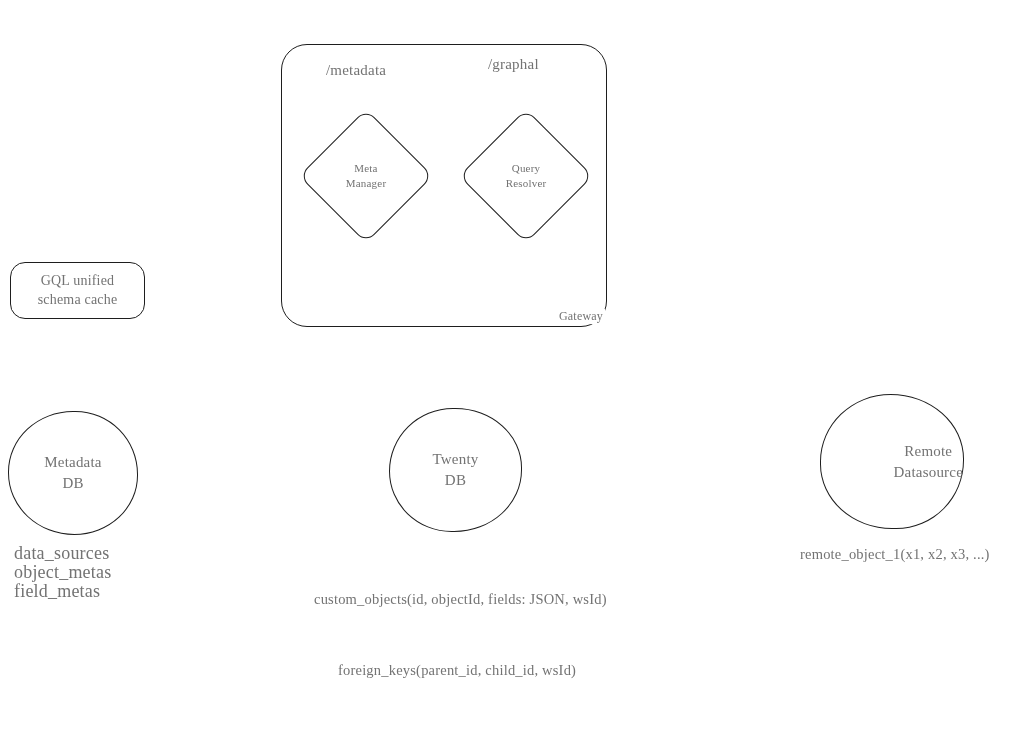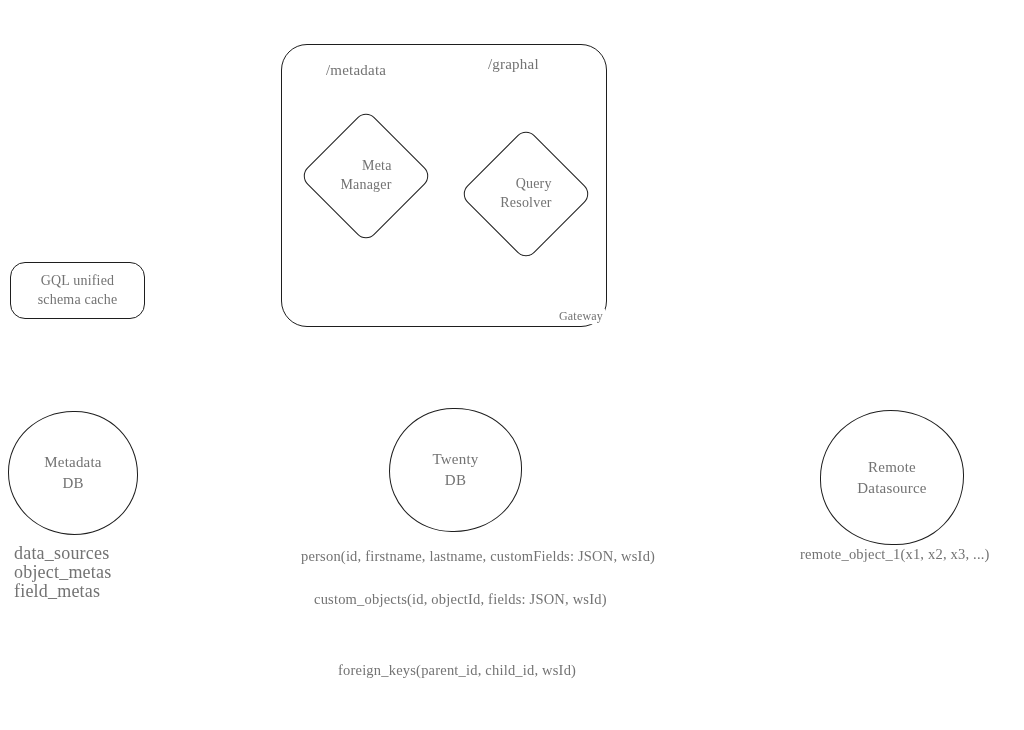--- a/index.html
+++ b/index.html
@@ -40,36 +40,36 @@
     white-space: nowrap;
     background: #ffffff;
     padding: 0 2px;
   }
   
   .diamond {
     position: absolute;
     width: 140px; height: 130px;
   }
   .diamond-meta  { left: 14px;  top: 66px; }
-  .diamond-query { left: 174px; top: 84px; }
+  .diamond-query { left: 174px; top: 66px; }
   .diamond-shape {
     position: absolute;
     left: 50%; top: 50%;
     width: 95px; height: 95px;
     transform: translate(-50%, -50%) rotate(45deg);
     border: 1.7px solid #1e1e1e;
     border-radius: 12px;
   }
   .diamond-label {
     position: absolute;
     left: 50%; top: 50%;
     transform: translate(-50%, -50%);
-    font-size: 14px;
+    font-size: 11px;
     line-height: 1.35;
-    text-align: right;
+    text-align: center;
     white-space: pre-line;
   }
   
   .cache-box {
     position: absolute;
     left: 10px; top: 262px;
     width: 135px; height: 57px;
     border: 1.7px solid #1e1e1e;
     border-radius: 15px;
     display: flex;
@@ -92,22 +92,23 @@
   }
   .circle-metadata {
     left: 8px; top: 411px; width: 130px; height: 124px;
     border-radius: 51% 49% 50% 52% / 50% 52% 49% 51%;
   }
   .circle-twenty {
     left: 389px; top: 408px; width: 133px; height: 124px;
     border-radius: 49% 51% 52% 48% / 52% 49% 51% 50%;
   }
   .circle-remote {
-    left: 820px; top: 410px; width: 144px; height: 135px;
+    left: 820px; top: 394px; width: 144px; height: 135px;
     border-radius: 50% 52% 48% 51% / 51% 49% 52% 49%;
+    justify-content: flex-end;
   }
   .circle-label {
     font-size: 15px;
     line-height: 1.4;
     text-align: center;
     white-space: pre-line;
   }
   
   .tables-list {
     position: absolute;
@@ -167,19 +168,18 @@
 
   <div class="db-circle circle-remote">
     <div class="hand circle-label">Remote
 Datasource</div>
   </div>
 
   <div class="hand tables-list">data_sources
 object_metas
 field_metas</div>
 
-  <div class="hand table-line line-person">person(id, firstname, lastname, customFields: JSON, wsId)</div>
   <div class="hand table-line line-custom">custom_objects(id, objectId, fields: JSON, wsId)</div>
   <div class="hand table-line line-foreign">foreign_keys(parent_id, child_id, wsId)</div>
 
   <div class="hand table-line line-remoteobj">remote_object_1(x1, x2, x3, ...)</div>
 
 </div>
 
 </body></html>

